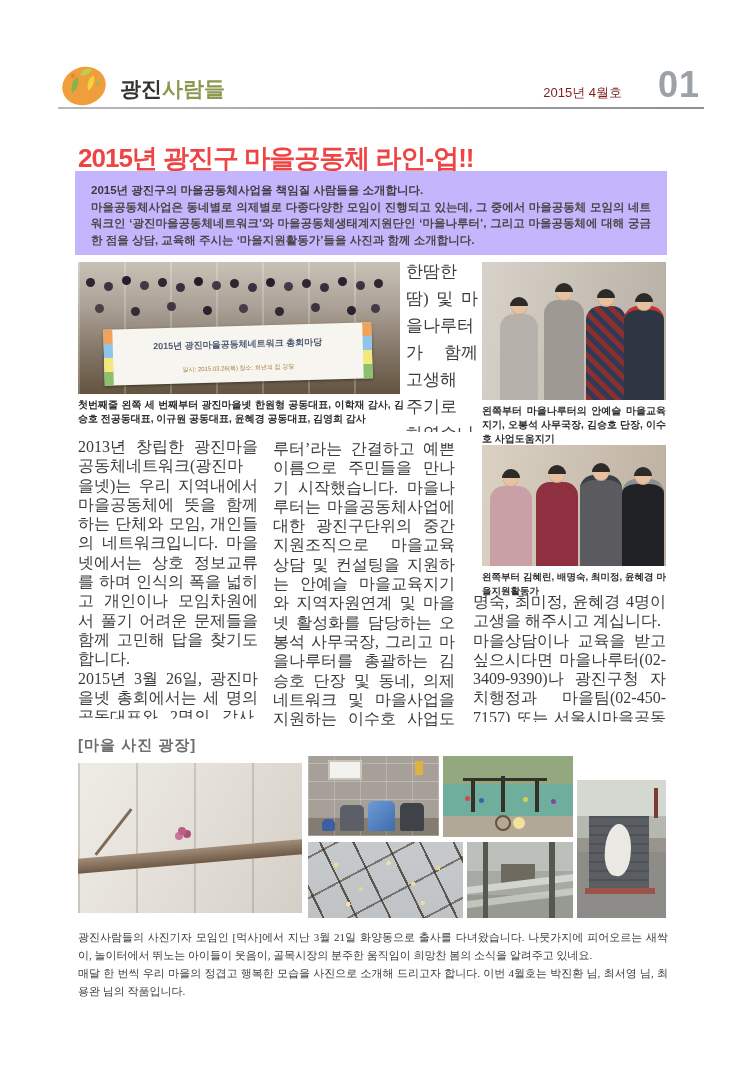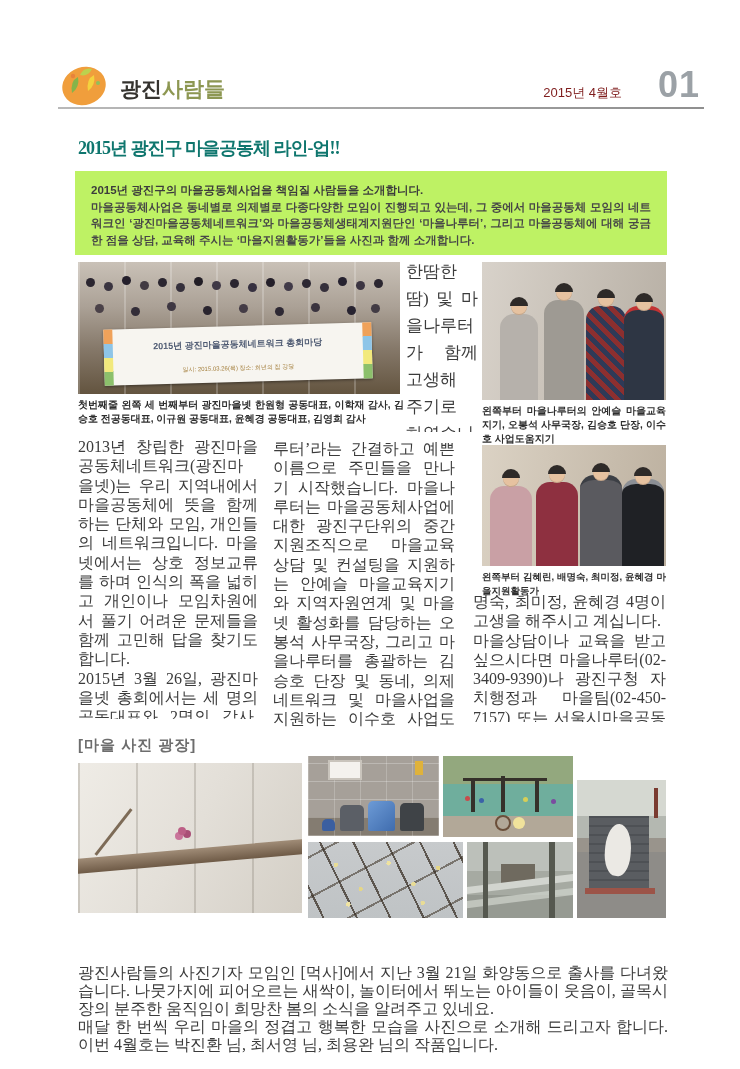--- a/index.html
+++ b/index.html
@@ -10,25 +10,25 @@
   
   .rule{left:58px;top:107px;width:646px;height:2px;background:linear-gradient(90deg,#b9b9b9,#8f8f8f);}
   .logo-wrap{left:58px;top:63px;width:260px;height:46px;}
   .logo-text{position:absolute;left:62px;top:12px;font-weight:bold;font-size:21px;letter-spacing:0;}
   .logo-bold{color:#35332f;text-align:right;}
   .logo-light{color:#8d9752;}
   .issue{right:118px;top:84px;font-size:13px;color:#7f1d1d;letter-spacing:0;}
   .pagenum{right:40px;top:64px;font-size:36px;font-weight:bold;color:#9ba1a6;letter-spacing:1px;}
 
   
-  .title{left:78px;top:124px;width:600px;font-family:Liberation Serif, serif;
-         font-size:18px;font-weight:bold;color:#0f766e;letter-spacing:-1px;}
-
-  
-  .intro{left:75px;top:171px;width:560px;height:62px;background:#bef264;padding:11px 16px;
+  .title{left:78px;top:124px;width:600px;font-family:Liberation Sans, sans-serif;
+         font-size:26px;font-weight:bold;color:#ef4444;letter-spacing:-1px;}
+
+  
+  .intro{left:75px;top:171px;width:560px;height:62px;background:#c4b5fd;padding:11px 16px;
          font-size:11.5px;line-height:16.5px;color:#3c3c3c;font-weight:bold;}
   .intro .lead{margin:0 0 0 0;}
   .intro .body{font-weight:bold;color:#474747;white-space:pre-line;text-align:justify;}
 
   .prose{font-family:"Liberation Serif",serif;font-size:16px;line-height:19.3px;color:#3b3b3b;
          text-align:justify;white-space:pre-line;overflow:hidden;}
   .caption{font-size:10px;font-weight:bold;color:#2e2e2e;line-height:14px;text-align:justify;}
 
   .photo{position:absolute;overflow:hidden;background:#cfcac3;}
 
@@ -140,21 +140,21 @@
 
   .photo-alley{left:467px;top:842px;width:106px;height:76px;
     background:linear-gradient(180deg,#bcc0ba 0 38%,#a6aaa2 38% 70%,#969a92 70%);}
   .rail-shape{position:absolute;left:-8px;top:38px;width:130px;height:7px;background:#d2d5cf;
     transform:rotate(-7deg);box-shadow:0 14px 0 rgba(210,213,207,.7);}
   .pole2{position:absolute;background:#55584f;}
   .pole2.qA{left:16px;top:0;width:5px;height:76px;}
   .pole2.qB{left:82px;top:0;width:6px;height:76px;}
   .hut-shape{position:absolute;left:34px;top:22px;width:34px;height:20px;background:#6f6a5f;}
 
-  .gallery-caption{left:78px;top:928px;width:590px;font-size:16px;line-height:18px;color:#3b3b3b;margin-top:36px;}
+  .gallery-caption{left:78px;top:928px;width:590px;font-size:11px;line-height:18px;color:#3b3b3b;}
 
   .logo-svg{display:block;}
 </style>
 </head>
 <body>
 
 <div class="page">
 
   <div class="abs logo-wrap">
     <span>

